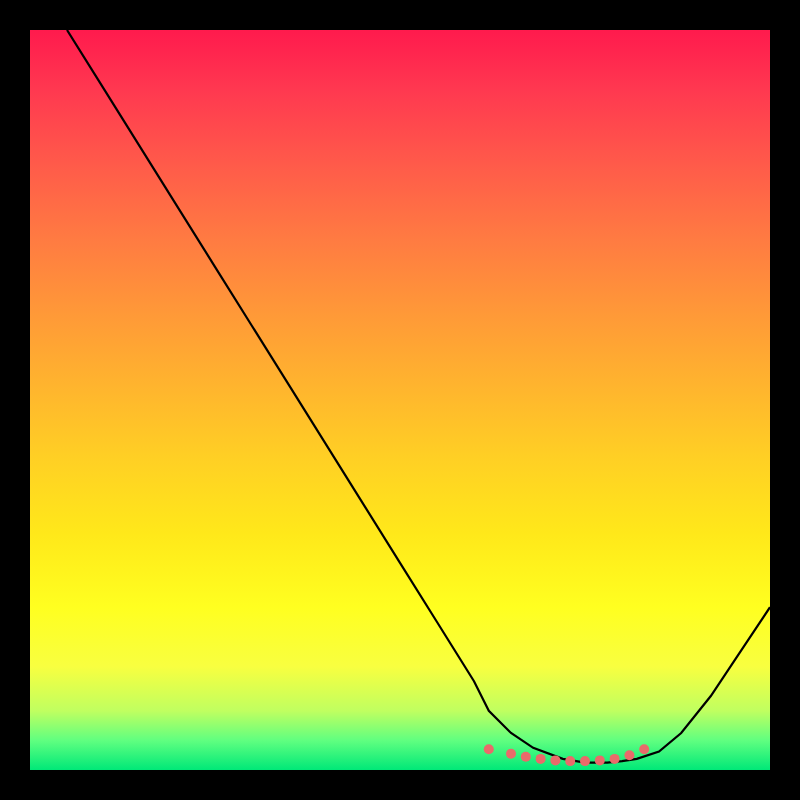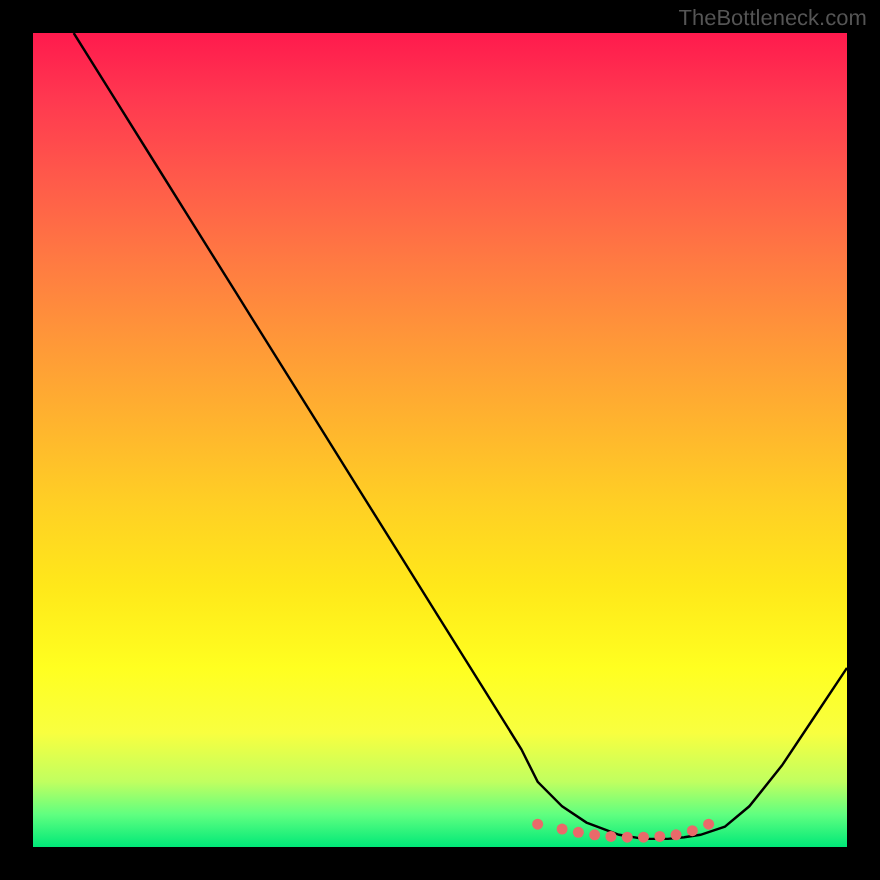--- a/index.html
+++ b/index.html
@@ -58,21 +58,20 @@
     left: 0;
     top: 0;
     width: 740px;
     height: 740px;
   }
 </style>
 </head>
 <body>
 
 <div class="container">
-  <div class="watermark">TheBottleneck.com</div>
 
   <div class="plot-area">
     <div class="gradient-bg"></div>
 
     <svg class="curve" viewBox="0 0 740 740">
       <path id="main-curve" fill="none" stroke="#000" stroke-width="2.2" d="M37.0 0.0 L74.0 59.2 L111.0 118.4 L148.0 177.6 L185.0 236.8 L222.0 296.0 L259.0 355.2 L296.0 414.4 L333.0 473.6 L370.0 532.8 L407.0 592.0 L444.0 651.2 L458.8 680.8 L481.0 703.0 L503.2 717.8 L532.8 728.9 L555.0 732.6 L577.2 732.6 L592.0 731.1 L606.8 728.9 L629.0 721.5 L651.2 703.0 L680.8 666.0 L710.4 621.6 L740.0 577.2"></path>
       <g id="marker-group">
           <circle cx="458.8" cy="719.3" r="5" fill="#e96a6a"></circle>
           <circle cx="481.0" cy="723.7" r="5" fill="#e96a6a"></circle>
           <circle cx="495.8" cy="726.7" r="5" fill="#e96a6a"></circle>

